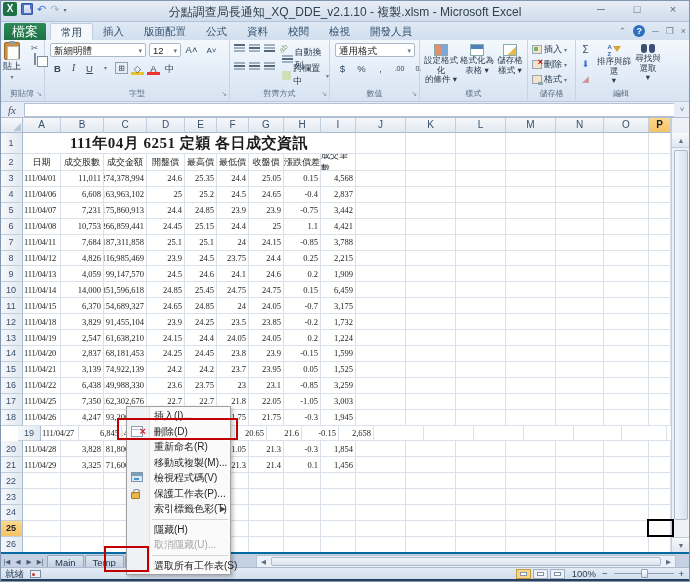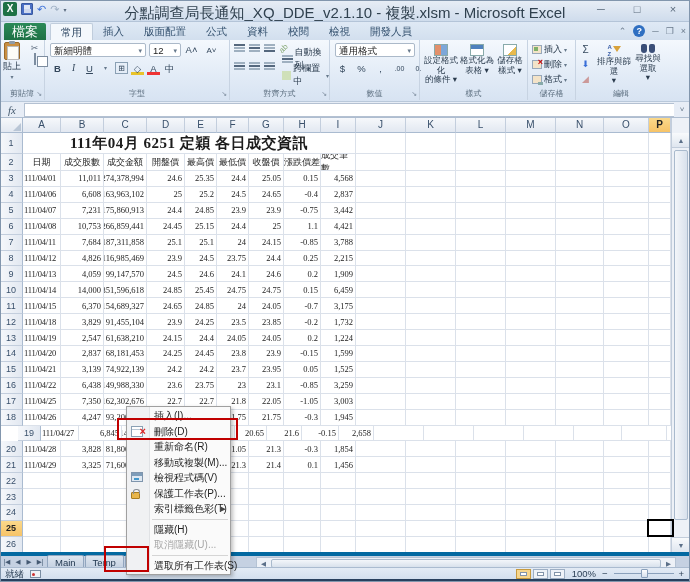--- a/index.html
+++ b/index.html
@@ -13,21 +13,21 @@
   .qat { position:absolute; left:3px; top:2px; display:flex; align-items:center; gap:4px; }
   .xl-logo { width:14px; height:14px; background:#1e7145; color:#fff; font-weight:bold;
     font-size:10px; text-align:center; line-height:14px; border-radius:2px; }
   .ic-save { width:12px; height:12px; background:#4a6fc4; border:1px solid #3a5aa0; border-radius:1px; position:relative; }
   .ic-save:before { content:""; position:absolute; left:2px; top:1px; width:6px; height:4px; background:#dfe7f5; }
   .ic-save:after { content:""; position:absolute; left:2px; bottom:1px; width:7px; height:4px; background:#cdd8ee; }
   .ic-undo { color:#3a6fd8; font-size:11px; line-height:12px; }
   .ic-redo { color:#9fb0c4; font-size:11px; line-height:12px; }
   .qat .sm { font-size:6px; color:#5a6b80; }
   .title-text { position:absolute; left:0; right:0; top:4px; text-align:center;
-    font-size:15px; color:#30414f; }
+    font-size:12px; color:#30414f; }
   .wbtns { position:absolute; right:4px; top:3px; display:flex; gap:10px; color:#5a6a7c; font-size:11px; }
   .wbtns span { width:26px; text-align:center; cursor:default; }
 
   
   .ribbon-tabrow { position:absolute; left:0; top:22px; width:690px; height:18px;
     background:linear-gradient(#dfe9f5,#d2dfee); }
   .file-tab { position:absolute; left:4px; top:1px; width:42px; height:17px; background:linear-gradient(#2b8a57,#1e7145);
     color:#fff; text-align:center; line-height:17px; border-radius:2px 2px 0 0; font-size:13px; }
   .rtabs { position:absolute; left:50px; top:1px; display:flex; height:17px; }
   .rtab { padding:0 10px; line-height:17px; color:#33506e; font-size:10.5px; }
@@ -139,21 +139,21 @@
   .ic-vcode:before { content:""; position:absolute; left:0; top:0; right:0; height:3px; background:#7f9db9; }
   .ic-vcode:after { content:""; position:absolute; left:2px; top:5px; width:5px; height:2px; background:#49c; }
   .ic-lock { width:9px; height:7px; background:#e8b64c; border:1px solid #a87d22; border-radius:1px; position:relative; margin-top:4px; }
   .ic-lock:before { content:""; position:absolute; left:1px; top:-4px; width:5px; height:4px;
     border:1.5px solid #8a8f96; border-bottom:none; border-radius:3px 3px 0 0; }
 
   .redbox { position:absolute; border:2.5px solid #c00000; z-index:50; }
 
   
   .tabbar { position:absolute; left:0; top:552px; width:690px; height:17px; background:#c5d1e2;
-    border-top:4px solid #0369a1; display:flex; align-items:flex-end; }
+    border-top:2px solid #0369a1; display:flex; align-items:flex-end; }
   .tnav { display:flex; padding:0 2px; gap:1px; align-items:center; height:14px; }
   .tnav span { font-size:6.5px; color:#445972; width:10px; text-align:center; }
   .stab { height:14px; line-height:14px; padding:0 7px; font-size:9.5px; color:#243a52;
     background:linear-gradient(#dde5ef,#c2cfe0); border:1px solid #92a6bf; border-bottom:none;
     border-radius:2px 2px 0 0; margin-right:1px; }
   .stab.active { background:#fff; font-weight:bold; }
   .hscroll { position:absolute; left:256px; top:1px; right:14px; height:13px; background:#edf1f7;
     border:1px solid #b5c3d4; display:flex; align-items:center; }
   .hs-btn { width:13px; text-align:center; font-size:6.5px; color:#5c7089; }
   .hs-thumb { height:9px; flex:1; margin:0 1px; background:linear-gradient(#f3f6fa,#d8e1ec);

